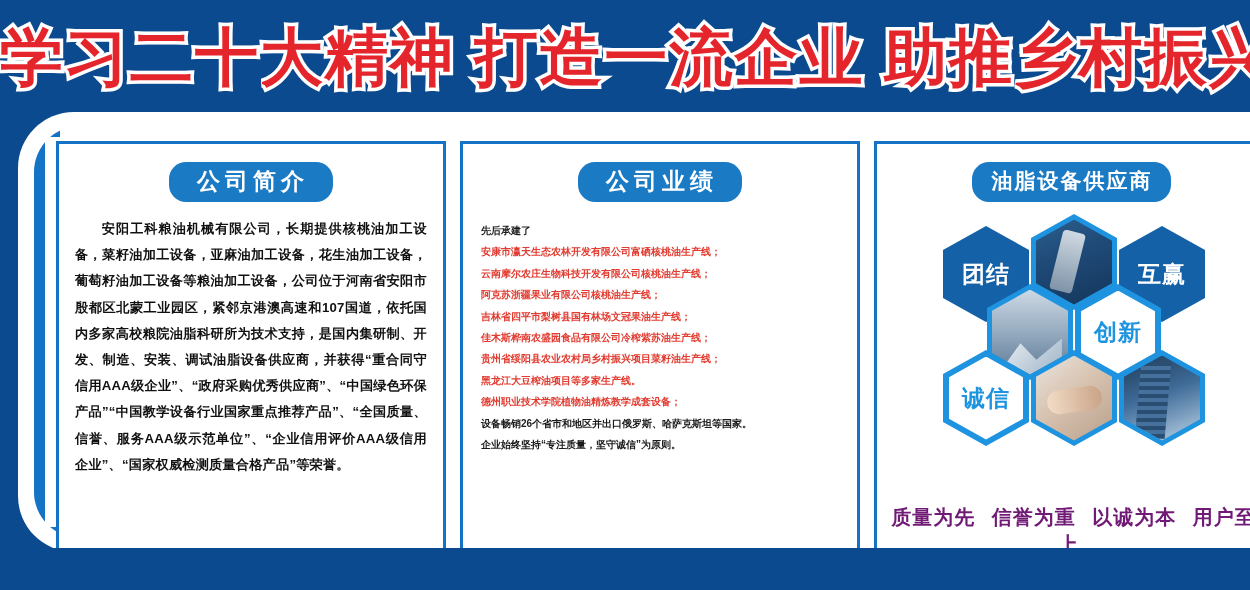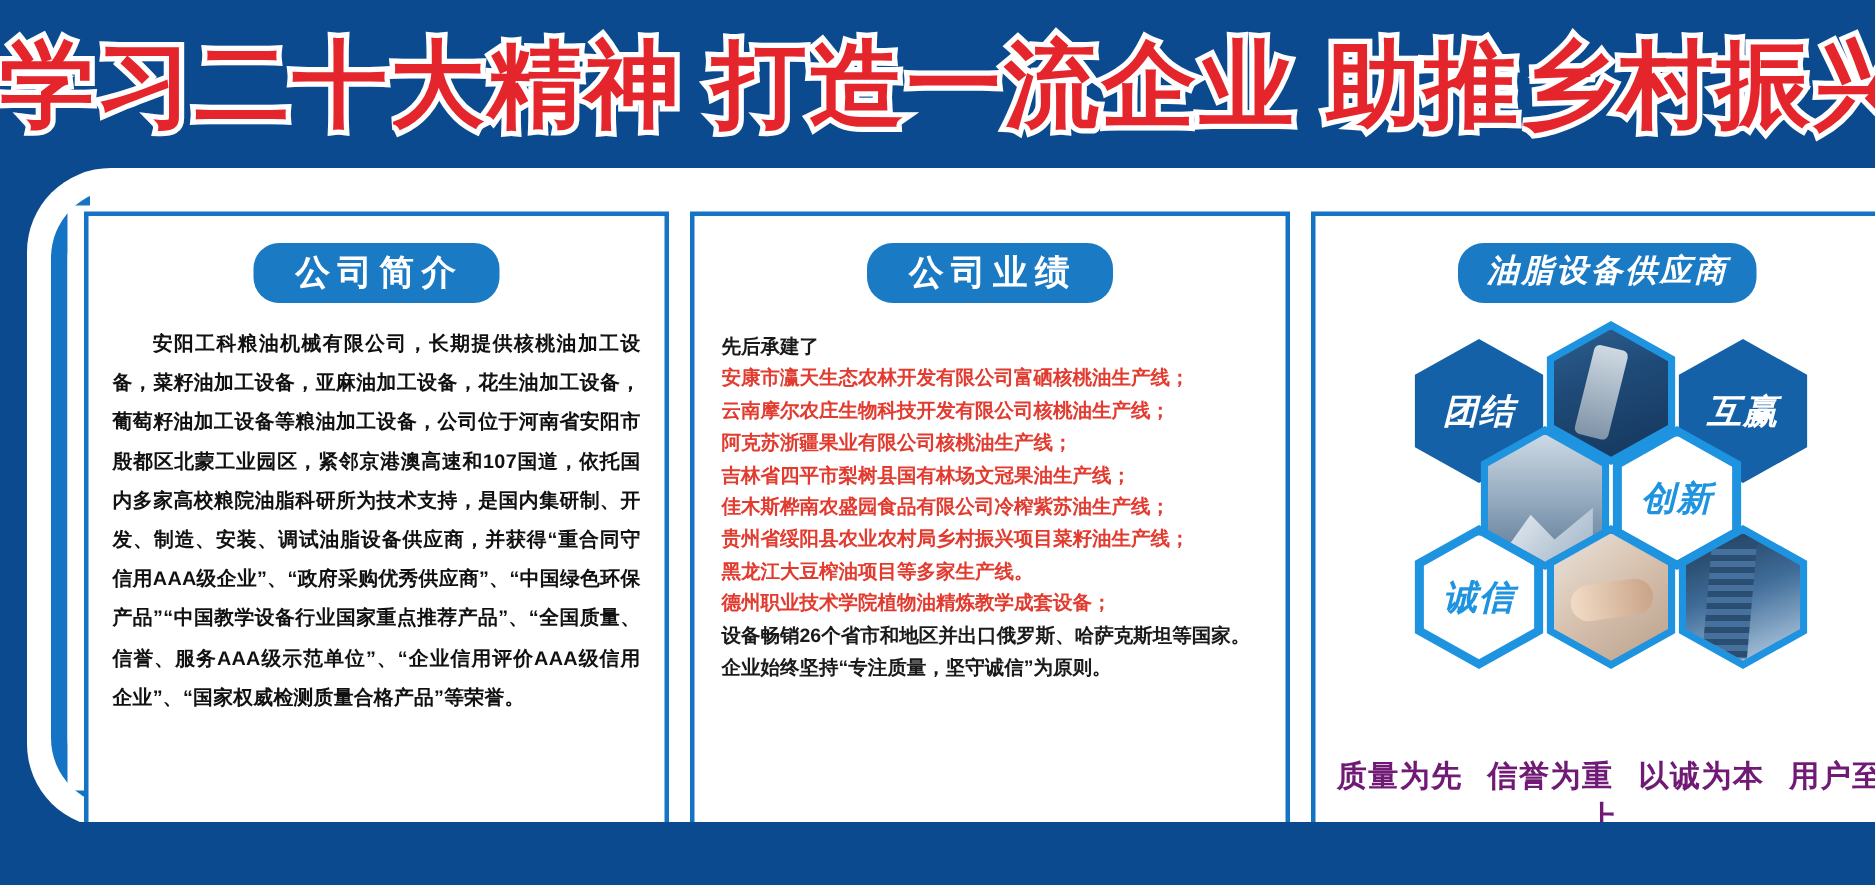--- a/index.html
+++ b/index.html
@@ -70,54 +70,54 @@
     border-radius:17px;
     color:#ffffff;
     font-size:23px;font-weight:bold;
     letter-spacing:5px;
     text-align:center;
     padding:6px 24px 8px 28px;
     display:block;
     width:max-content;
     line-height:26px;
   }
-  .badge-wide{letter-spacing:2px;padding:6px 18px 8px 20px;font-size:21px;font-style:italic;}
+  .badge-wide{letter-spacing:2px;padding:6px 18px 8px 20px;font-size:21px;}
 
   
   .prose{
     margin:14px 16px 0 16px;
     font-size:13.2px;
     line-height:26.2px;
     color:#111111;
     text-align:justify;
     text-justify:inter-ideograph;
     font-weight:bold;
     letter-spacing:0.2px;
   }
   .prose .indent{display:inline-block;width:26px;}
 
   
   .list{
     margin:18px 14px 0 18px;
-    font-size:13px;
+    font-size:10px;
     line-height:21.4px;
     font-weight:bold;
     color:#1a1a1a;
   }
   .list .red{color:#e23b30;display:block;}
   .list .blk{color:#1a1a1a;display:block;}
 
   
   .hexwrap{position:relative;width:100%;height:236px;margin-top:8px;}
   .hex{
     position:absolute;
     width:86px;height:96px;
     clip-path:polygon(50% 0%,100% 25%,100% 75%,50% 100%,0% 75%,0% 25%);
     display:flex;align-items:center;justify-content:center;
-    font-size:23px;font-weight:bold;letter-spacing:1px;font-style:italic;
+    font-size:23px;font-weight:bold;letter-spacing:1px;
   }
   .hex-solid{background:#1461a8;color:#ffffff;}
   .hex-outline{background:#1e93e0;color:#1e93e0;}
   .hex-outline .inner{
     width:74px;height:83px;background:#ffffff;
     clip-path:polygon(50% 0%,100% 25%,100% 75%,50% 100%,0% 75%,0% 25%);
     display:flex;align-items:center;justify-content:center;
     color:#1e93e0;font-size:23px;font-weight:bold;
   }
   .hex-img{background:#1e93e0;}

